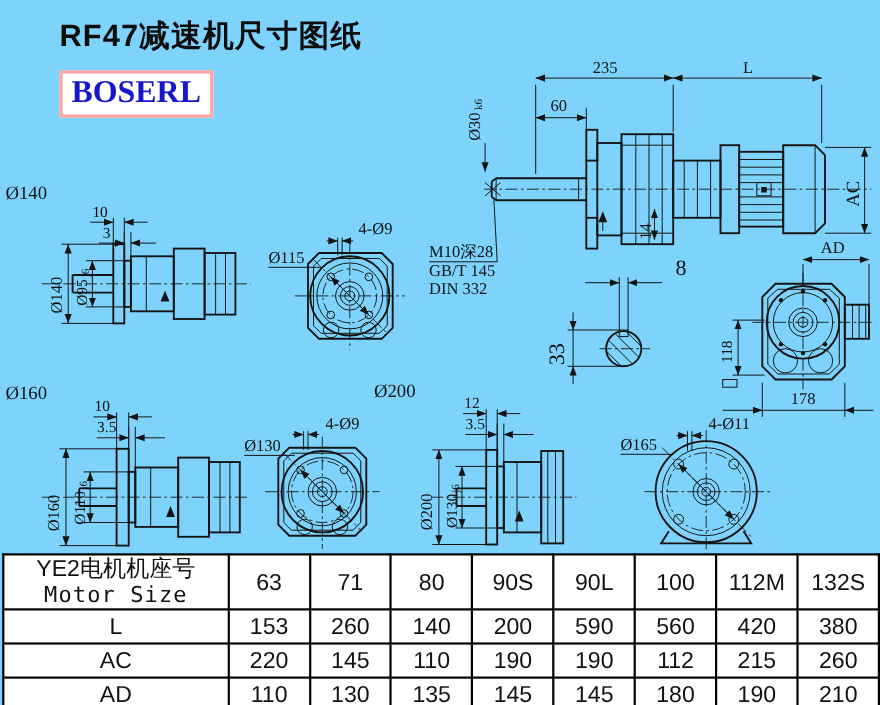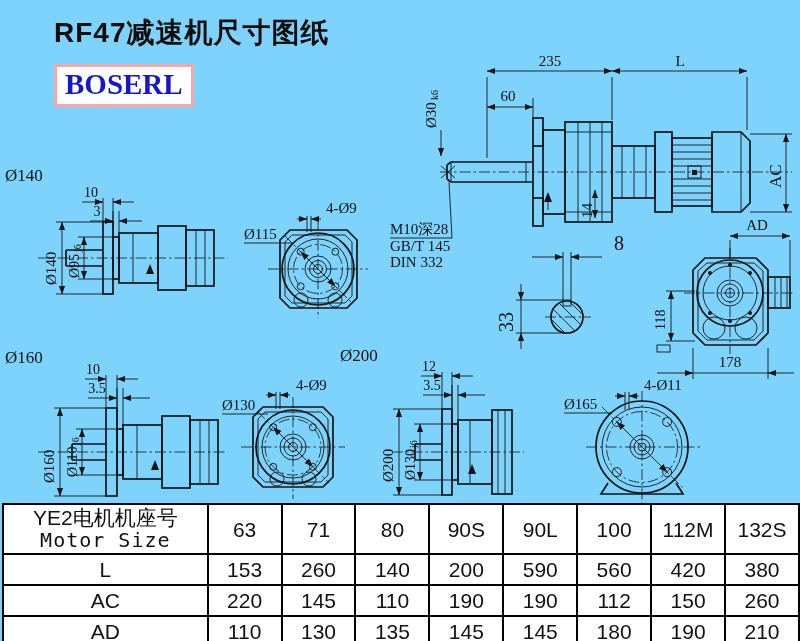--- a/index.html
+++ b/index.html
@@ -386,21 +386,21 @@
         <td>380</td>
       </tr>
       <tr class="dr">
         <td>AC</td>
         <td>220</td>
         <td>145</td>
         <td>110</td>
         <td>190</td>
         <td>190</td>
         <td>112</td>
-        <td>150</td>
+        <td>215</td>
         <td>260</td>
       </tr>
       <tr class="dr">
         <td>AD</td>
         <td>110</td>
         <td>130</td>
         <td>135</td>
         <td>145</td>
         <td>145</td>
         <td>180</td>

